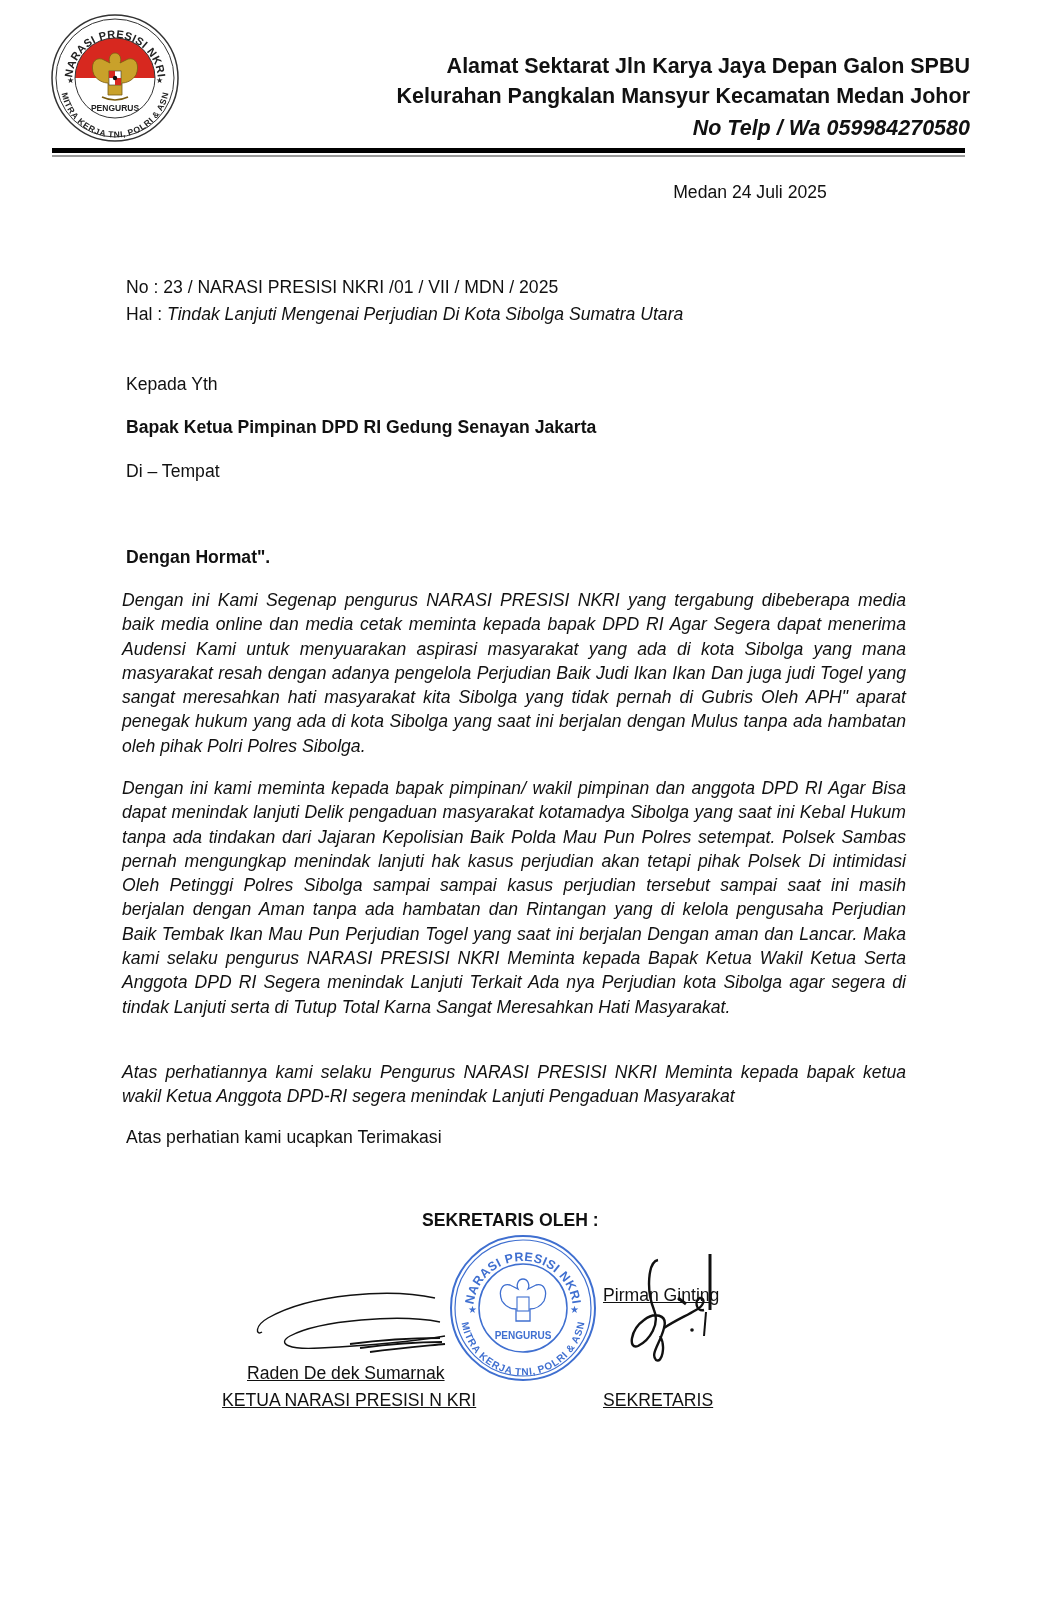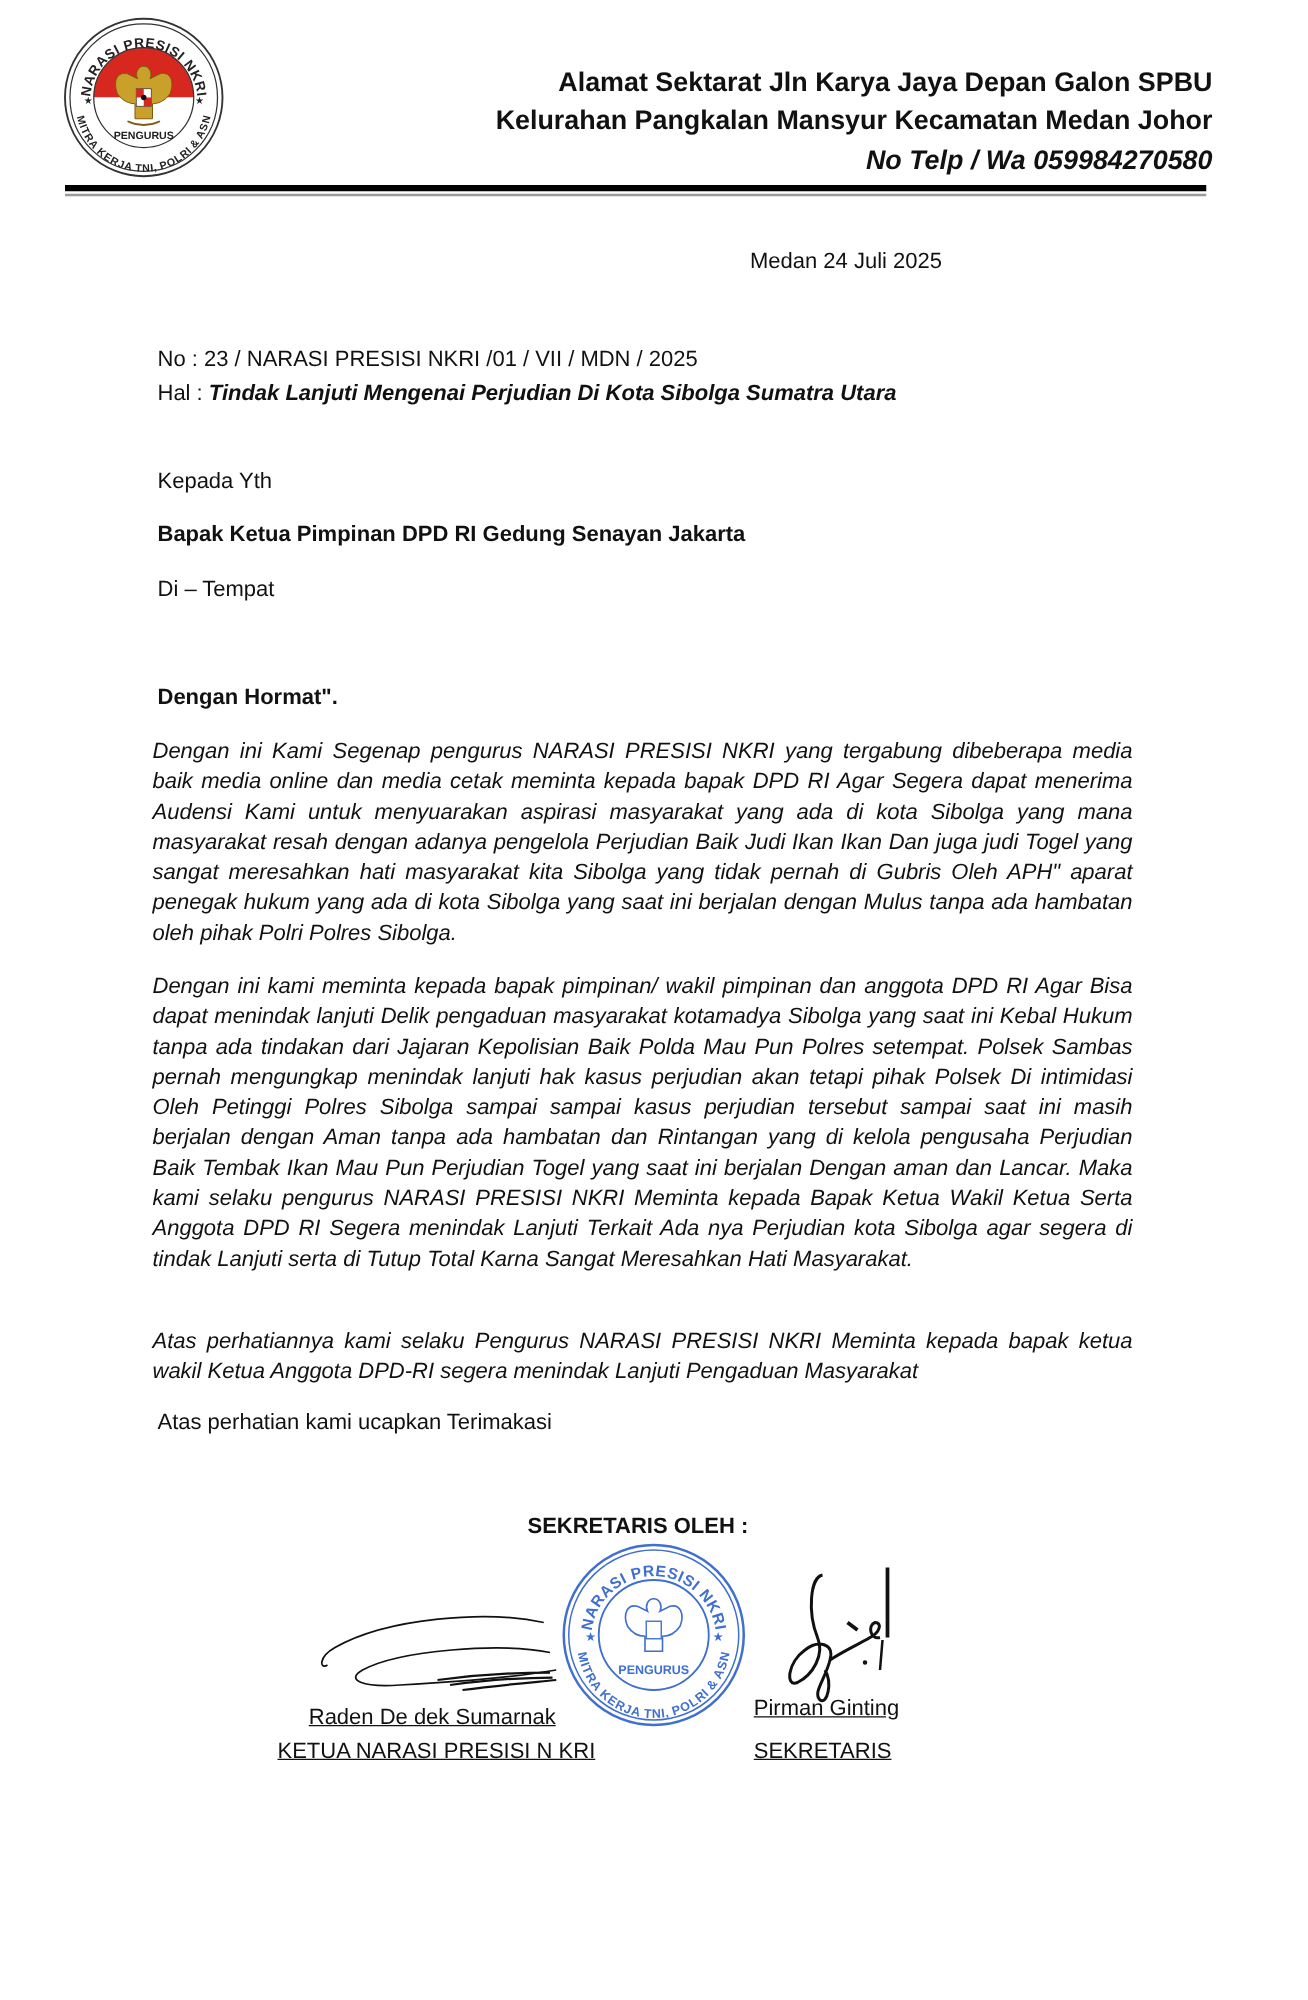--- a/index.html
+++ b/index.html
@@ -9,24 +9,24 @@
   
   .logo { left: 50px; top: 13px; width: 130px; height: 130px; }
   .hdr-line { left: 0; width: 1046px; text-align: right; font-weight: bold; font-size: 22px; white-space: nowrap; }
   .hdr1 { top: 54px; left: 70px; width: 900px; font-size: 21.5px; }
   .hdr2 { top: 84px; left: 70px; width: 900px; font-size: 21.5px; }
   .hdr3 { top: 116px; left: 70px; width: 900px; font-size: 21.5px; font-style: italic; }
   .rule-thick { left: 52px; top: 148px; width: 913px; height: 5px; background: #000; }
   .rule-thin { left: 52px; top: 155px; width: 913px; height: 2px; background: #9a9a9a; }
   
   .txt { font-size: 17.6px; line-height: 24.3px; }
-  .date { left: 600px; top: 196px; width: 300px; text-align: left; }
+  .date { left: 600px; top: 180px; width: 300px; text-align: center; }
   .left { left: 126px; }
   .para { left: 122px; width: 784px; text-align: justify; text-align-last: left; font-size: 17.6px; line-height: 24.3px; font-style: italic; }
-  .it { font-style: italic; font-weight: bold; }
+  .it { font-style: italic; font-weight: normal; }
   .sig-label { font-size: 17.6px; text-decoration: underline; }
   .u { text-decoration: underline; }
 </style>
 </head>
 <body>
 
 <div class="abs logo">
   <svg width="130" height="130" viewBox="0 0 130 130">
     <defs>
       <path id="lt" d="M 22 68 A 43 43 0 0 1 108 68"></path>
@@ -128,14 +128,14 @@
     <path d="M44 78 C56 70 66 66 76 60 C84 56 86 48 80 48 C74 50 76 62 84 60" fill="none" stroke="#111" stroke-width="2.4"></path>
     <path d="M58 48 L66 54" fill="none" stroke="#111" stroke-width="3"></path>
     <path d="M90 4 L90 60" fill="none" stroke="#111" stroke-width="3"></path>
     <path d="M86 62 L84 86" fill="none" stroke="#111" stroke-width="2"></path>
     <circle cx="72" cy="80" r="1.8" fill="#111"></circle>
   </svg>
 </div>
 
 <div class="abs sig-label u" style="left:247px; top:1363px;">Raden De  dek Sumarnak</div>
 <div class="abs sig-label" style="left:222px; top:1390px;">KETUA NARASI PRESISI N  KRI</div>
-<div class="abs sig-label u" style="left:603px; top:1356px;">Pirman Ginting</div>
+<div class="abs sig-label u" style="left:603px; top:1285px;">Pirman Ginting</div>
 <div class="abs sig-label" style="left:603px; top:1390px;">SEKRETARIS</div>
 
 </body></html>

